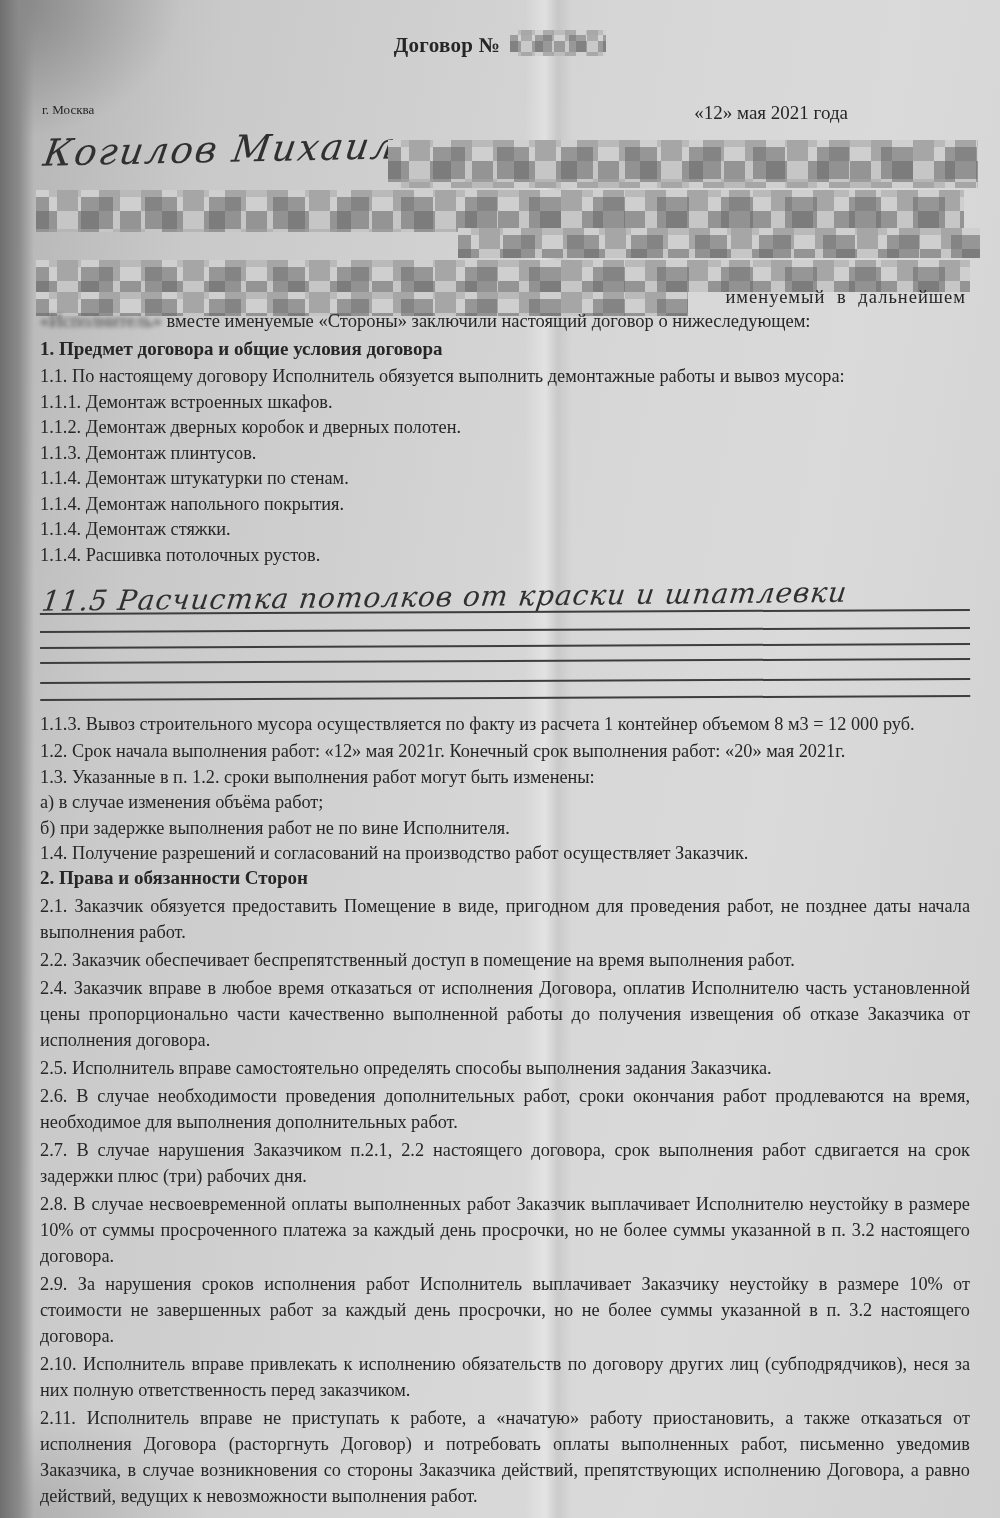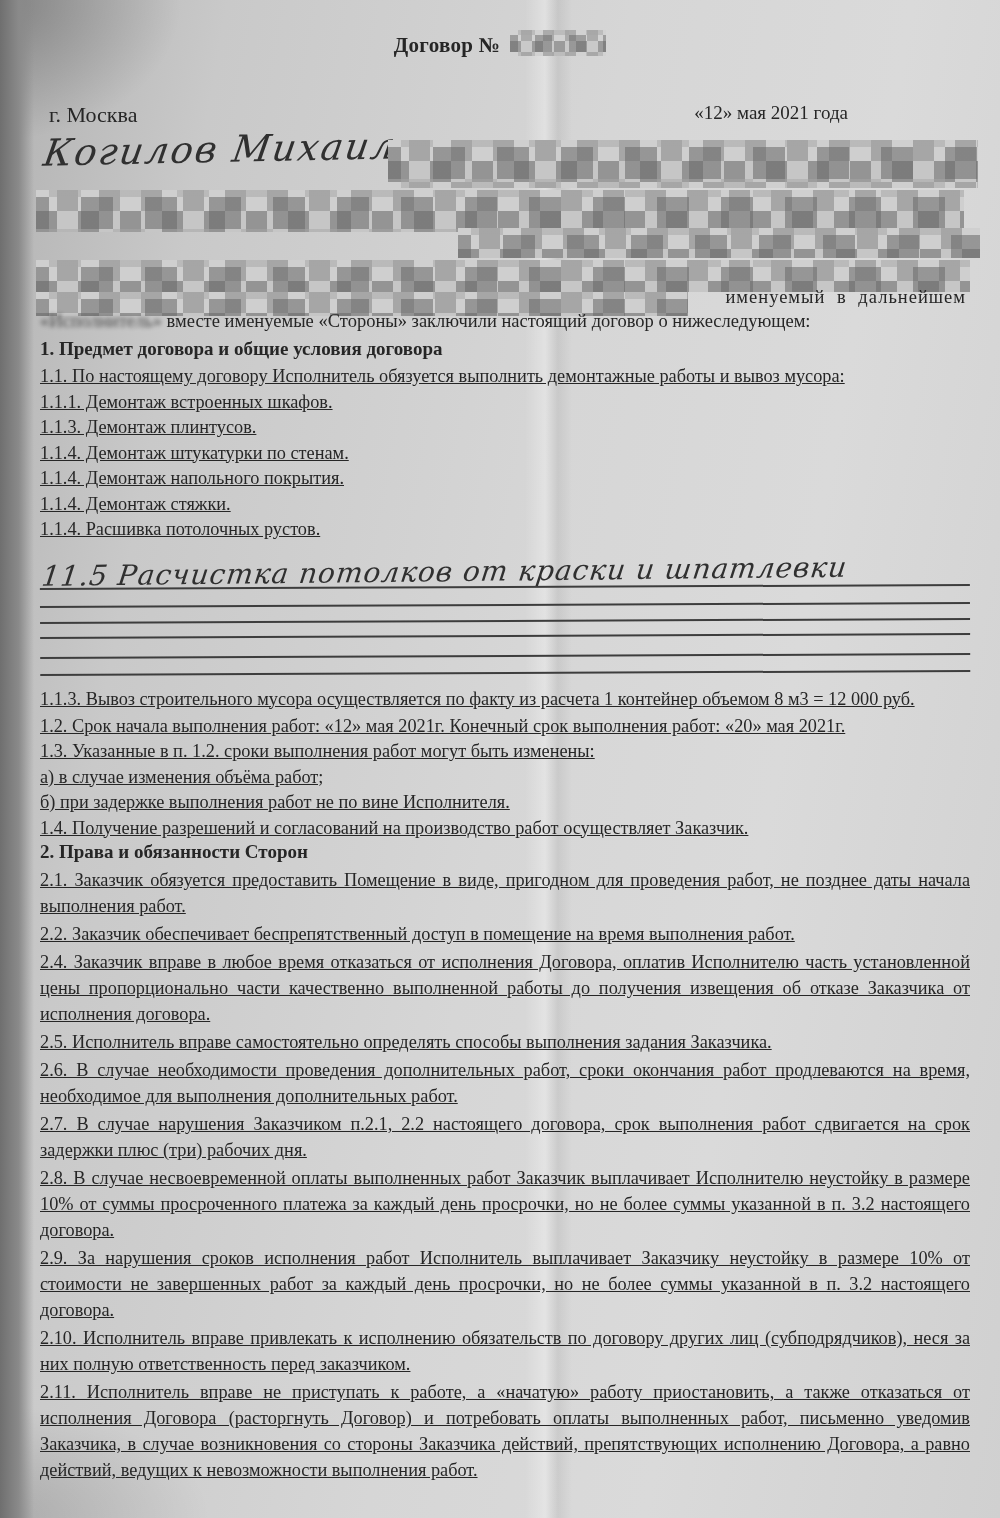--- a/index.html
+++ b/index.html
@@ -36,21 +36,21 @@
       repeating-conic-gradient(from 0deg, #ababab 0% 25%, #c9c9c9 25% 50%, #9b9b9b 50% 75%, #d2d2d2 75% 100%);
     background-size:34px 34px, 22px 22px;
     background-position:8px 5px, 0 0;
   }
   .header{position:absolute;left:0;top:0;width:1000px;height:336px;}
   .title-row{
     position:absolute;top:30px;left:0;width:100%;
     text-align:center;font-weight:bold;font-size:21px;letter-spacing:.3px;
   }
   .title-row .num-blur{width:96px;height:26px;margin-left:10px;}
-  .city{position:absolute;left:49px;top:102px;font-size:22px;}
+  .city{position:absolute;left:42px;top:102px;font-size:13px;}
   .date{position:absolute;right:152px;top:102px;font-size:19px;}
   .handwriting{
     font-family:"DejaVu Serif","Liberation Serif",serif;
     font-style:italic;color:#303030;
     letter-spacing:2px;
   }
   .hand-name{
     position:absolute;left:44px;top:128px;
     font-size:37px;transform:rotate(-1.2deg) skewX(-10deg);
     white-space:nowrap;
@@ -65,21 +65,21 @@
   }
   .parties-line{
     position:absolute;left:40px;top:311px;right:30px;
     font-size:18.5px;
   }
   .obscured{filter:blur(2px);opacity:.75;}
   .content{position:absolute;left:40px;right:30px;top:337px;}
   h2.sec{
     font-size:19px;margin:1px 0 4px 0;font-weight:bold;
   }
-  p.para{margin:0 0 1px 0;font-size:18.3px;line-height:24.5px;text-decoration:underline;}
+  p.para{margin:0 0 1px 0;font-size:18.3px;line-height:24.5px;}
   p.just{text-align:justify;line-height:26px;margin:0 0 2px 0;}
   .ruled{position:relative;margin:6px 0 12px 0;transform:rotate(-0.25deg);}
   .hand-line{
     border-bottom:2px solid #3d3d3d;height:38px;position:relative;
   }
   .hand-item{
     position:absolute;left:2px;bottom:-2px;font-size:28px;white-space:nowrap;
     transform:rotate(-0.4deg) skewX(-8deg);letter-spacing:1px;
   }
   .rule-line{border-bottom:2px solid #3d3d3d;}
@@ -117,20 +117,21 @@
 
     <div class="parties-line">
       <span class="obscured">«Исполнитель»</span><span> вместе именуемые «Стороны» заключили настоящий договор о нижеследующем:</span>
     </div>
   </div>
 
   <div class="content">
     <h2 class="sec">1. Предмет договора и общие условия договора</h2>
     <p class="para">1.1. По настоящему договору Исполнитель обязуется выполнить демонтажные работы и вывоз мусора:</p>
     <p class="para">1.1.1. Демонтаж встроенных шкафов.</p>
+    <p class="para">1.1.2. Демонтаж дверных коробок и дверных полотен.</p>
     <p class="para">1.1.3. Демонтаж плинтусов.</p>
     <p class="para">1.1.4. Демонтаж штукатурки по стенам.</p>
     <p class="para">1.1.4. Демонтаж напольного покрытия.</p>
     <p class="para">1.1.4. Демонтаж стяжки.</p>
     <p class="para">1.1.4. Расшивка потолочных рустов.</p>
 
     <div class="ruled">
       <div class="hand-line">
         <span class="handwriting hand-item">11.5 Расчистка потолков от краски и шпатлевки</span>
       </div>

